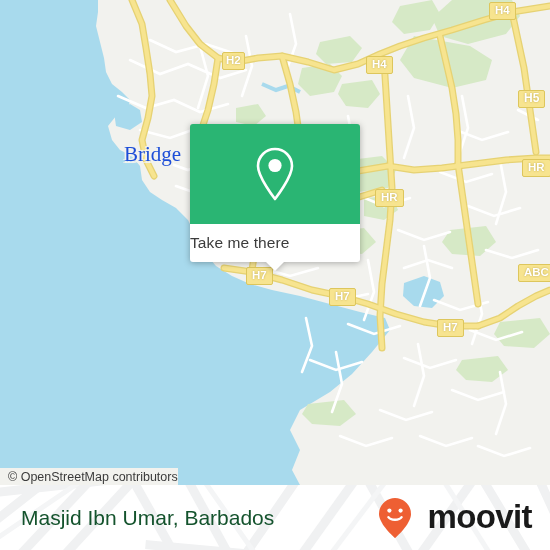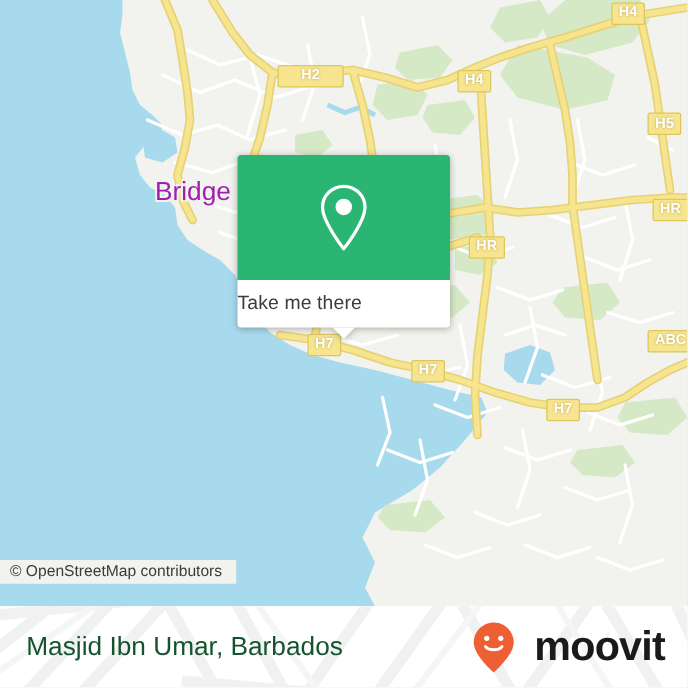--- a/index.html
+++ b/index.html
@@ -34,24 +34,24 @@
     position: absolute;
     left: 0;
     top: 0;
     display: block;
   }
 
   
   .osm-attrib {
     position: absolute;
     left: 0;
-    top: 448px;
+    top: 468px;
     height: 19px;
     line-height: 19px;
-    padding: 0 11px 0 8px;
+    padding: 0 0 0 8px;
     background: #f2f2ee;
     color: #3b3b3b;
     font-size: 12.5px;
     font-family: "Liberation Sans", sans-serif;
     white-space: nowrap;
     z-index: 30;
   }
 
   
   .popup {
@@ -278,28 +278,28 @@
           <path d="M 440,36 L 446,62 L 452,88 L 456,114 L 458,140 L 458,164"></path>
           <path d="M 282,56 L 290,84 L 296,112 L 300,140 L 302,168 L 304,196"></path>
           <path d="M 512,12 L 518,40 L 524,68 L 528,96 L 532,124 L 536,152"></path>
           <path d="M 304,196 L 330,200 L 356,198 L 382,190"></path>
           <path d="M 458,164 L 462,192 L 466,220 L 470,248 L 474,276 L 478,304"></path>
           <path d="M 218,58 L 214,84 L 208,110 L 200,134"></path>
         </g>
       </g>
     </svg>
 
-    <div style="position:absolute;left:124px;top:142px;font-size:21px;color:#a21caf;
-                font-family:Liberation Sans, sans-serif;
+    <div style="position:absolute;left:124px;top:142px;font-size:21px;color:#1d4ed8;
+                font-family:Liberation Serif, serif;
                 text-shadow:-1.5px -1.5px 0 #f2f2ee,1.5px -1.5px 0 #f2f2ee,-1.5px 1.5px 0 #f2f2ee,1.5px 1.5px 0 #f2f2ee,0 0 3px #f2f2ee;
                 white-space:nowrap;z-index:20;">Bridge</div>
 
     <div>
       <div style="position:absolute;left:489px;top:2px;background:#f7e48f;border:1.5px solid #ddc65c;border-radius:2px;padding:1px 5px 2px;font-size:11.5px;font-weight:bold;color:#ffffff;text-shadow:0 0 2px #b8a24a;font-family:'Liberation Sans',sans-serif;line-height:13px;z-index:22;">H4</div>
-      <div style="position:absolute;left:222px;top:52px;background:#f7e48f;border:1.5px solid #ddc65c;border-radius:2px;padding:1px 18px 2px;font-size:11.5px;font-weight:bold;color:#ffffff;text-shadow:0 0 2px #b8a24a;font-family:'Liberation Sans',sans-serif;line-height:13px;z-index:22;">H2</div>
+      <div style="position:absolute;left:222px;top:52px;background:#f7e48f;border:1.5px solid #ddc65c;border-radius:2px;padding:1px 3px 2px;font-size:11.5px;font-weight:bold;color:#ffffff;text-shadow:0 0 2px #b8a24a;font-family:'Liberation Sans',sans-serif;line-height:13px;z-index:22;">H2</div>
       <div style="position:absolute;left:366px;top:56px;background:#f7e48f;border:1.5px solid #ddc65c;border-radius:2px;padding:1px 5px 2px;font-size:11.5px;font-weight:bold;color:#ffffff;text-shadow:0 0 2px #b8a24a;font-family:'Liberation Sans',sans-serif;line-height:13px;z-index:22;">H4</div>
       <div style="position:absolute;left:518px;top:90px;background:#f7e48f;border:1.5px solid #ddc65c;border-radius:2px;padding:1px 5px 2px;font-size:12px;font-weight:bold;color:#ffffff;text-shadow:0 0 2px #b8a24a;font-family:'Liberation Sans',sans-serif;line-height:13px;z-index:22;">H5</div>
       <div style="position:absolute;left:522px;top:159px;background:#f7e48f;border:1.5px solid #ddc65c;border-radius:2px;padding:1px 5px 2px;font-size:11.5px;font-weight:bold;color:#ffffff;text-shadow:0 0 2px #b8a24a;font-family:'Liberation Sans',sans-serif;line-height:13px;z-index:22;">HR</div>
       <div style="position:absolute;left:375px;top:189px;background:#f7e48f;border:1.5px solid #ddc65c;border-radius:2px;padding:1px 5px 2px;font-size:11.5px;font-weight:bold;color:#ffffff;text-shadow:0 0 2px #b8a24a;font-family:'Liberation Sans',sans-serif;line-height:13px;z-index:22;">HR</div>
       <div style="position:absolute;left:518px;top:264px;background:#f7e48f;border:1.5px solid #ddc65c;border-radius:2px;padding:1px 5px 2px;font-size:11.5px;font-weight:bold;color:#ffffff;text-shadow:0 0 2px #b8a24a;font-family:'Liberation Sans',sans-serif;line-height:13px;z-index:22;">ABC</div>
       <div style="position:absolute;left:246px;top:267px;background:#f7e48f;border:1.5px solid #ddc65c;border-radius:2px;padding:1px 5px 2px;font-size:11.5px;font-weight:bold;color:#ffffff;text-shadow:0 0 2px #b8a24a;font-family:'Liberation Sans',sans-serif;line-height:13px;z-index:22;">H7</div>
       <div style="position:absolute;left:329px;top:288px;background:#f7e48f;border:1.5px solid #ddc65c;border-radius:2px;padding:1px 5px 2px;font-size:11.5px;font-weight:bold;color:#ffffff;text-shadow:0 0 2px #b8a24a;font-family:'Liberation Sans',sans-serif;line-height:13px;z-index:22;">H7</div>
       <div style="position:absolute;left:437px;top:319px;background:#f7e48f;border:1.5px solid #ddc65c;border-radius:2px;padding:1px 5px 2px;font-size:11.5px;font-weight:bold;color:#ffffff;text-shadow:0 0 2px #b8a24a;font-family:'Liberation Sans',sans-serif;line-height:13px;z-index:22;">H7</div>
     </div>
 

